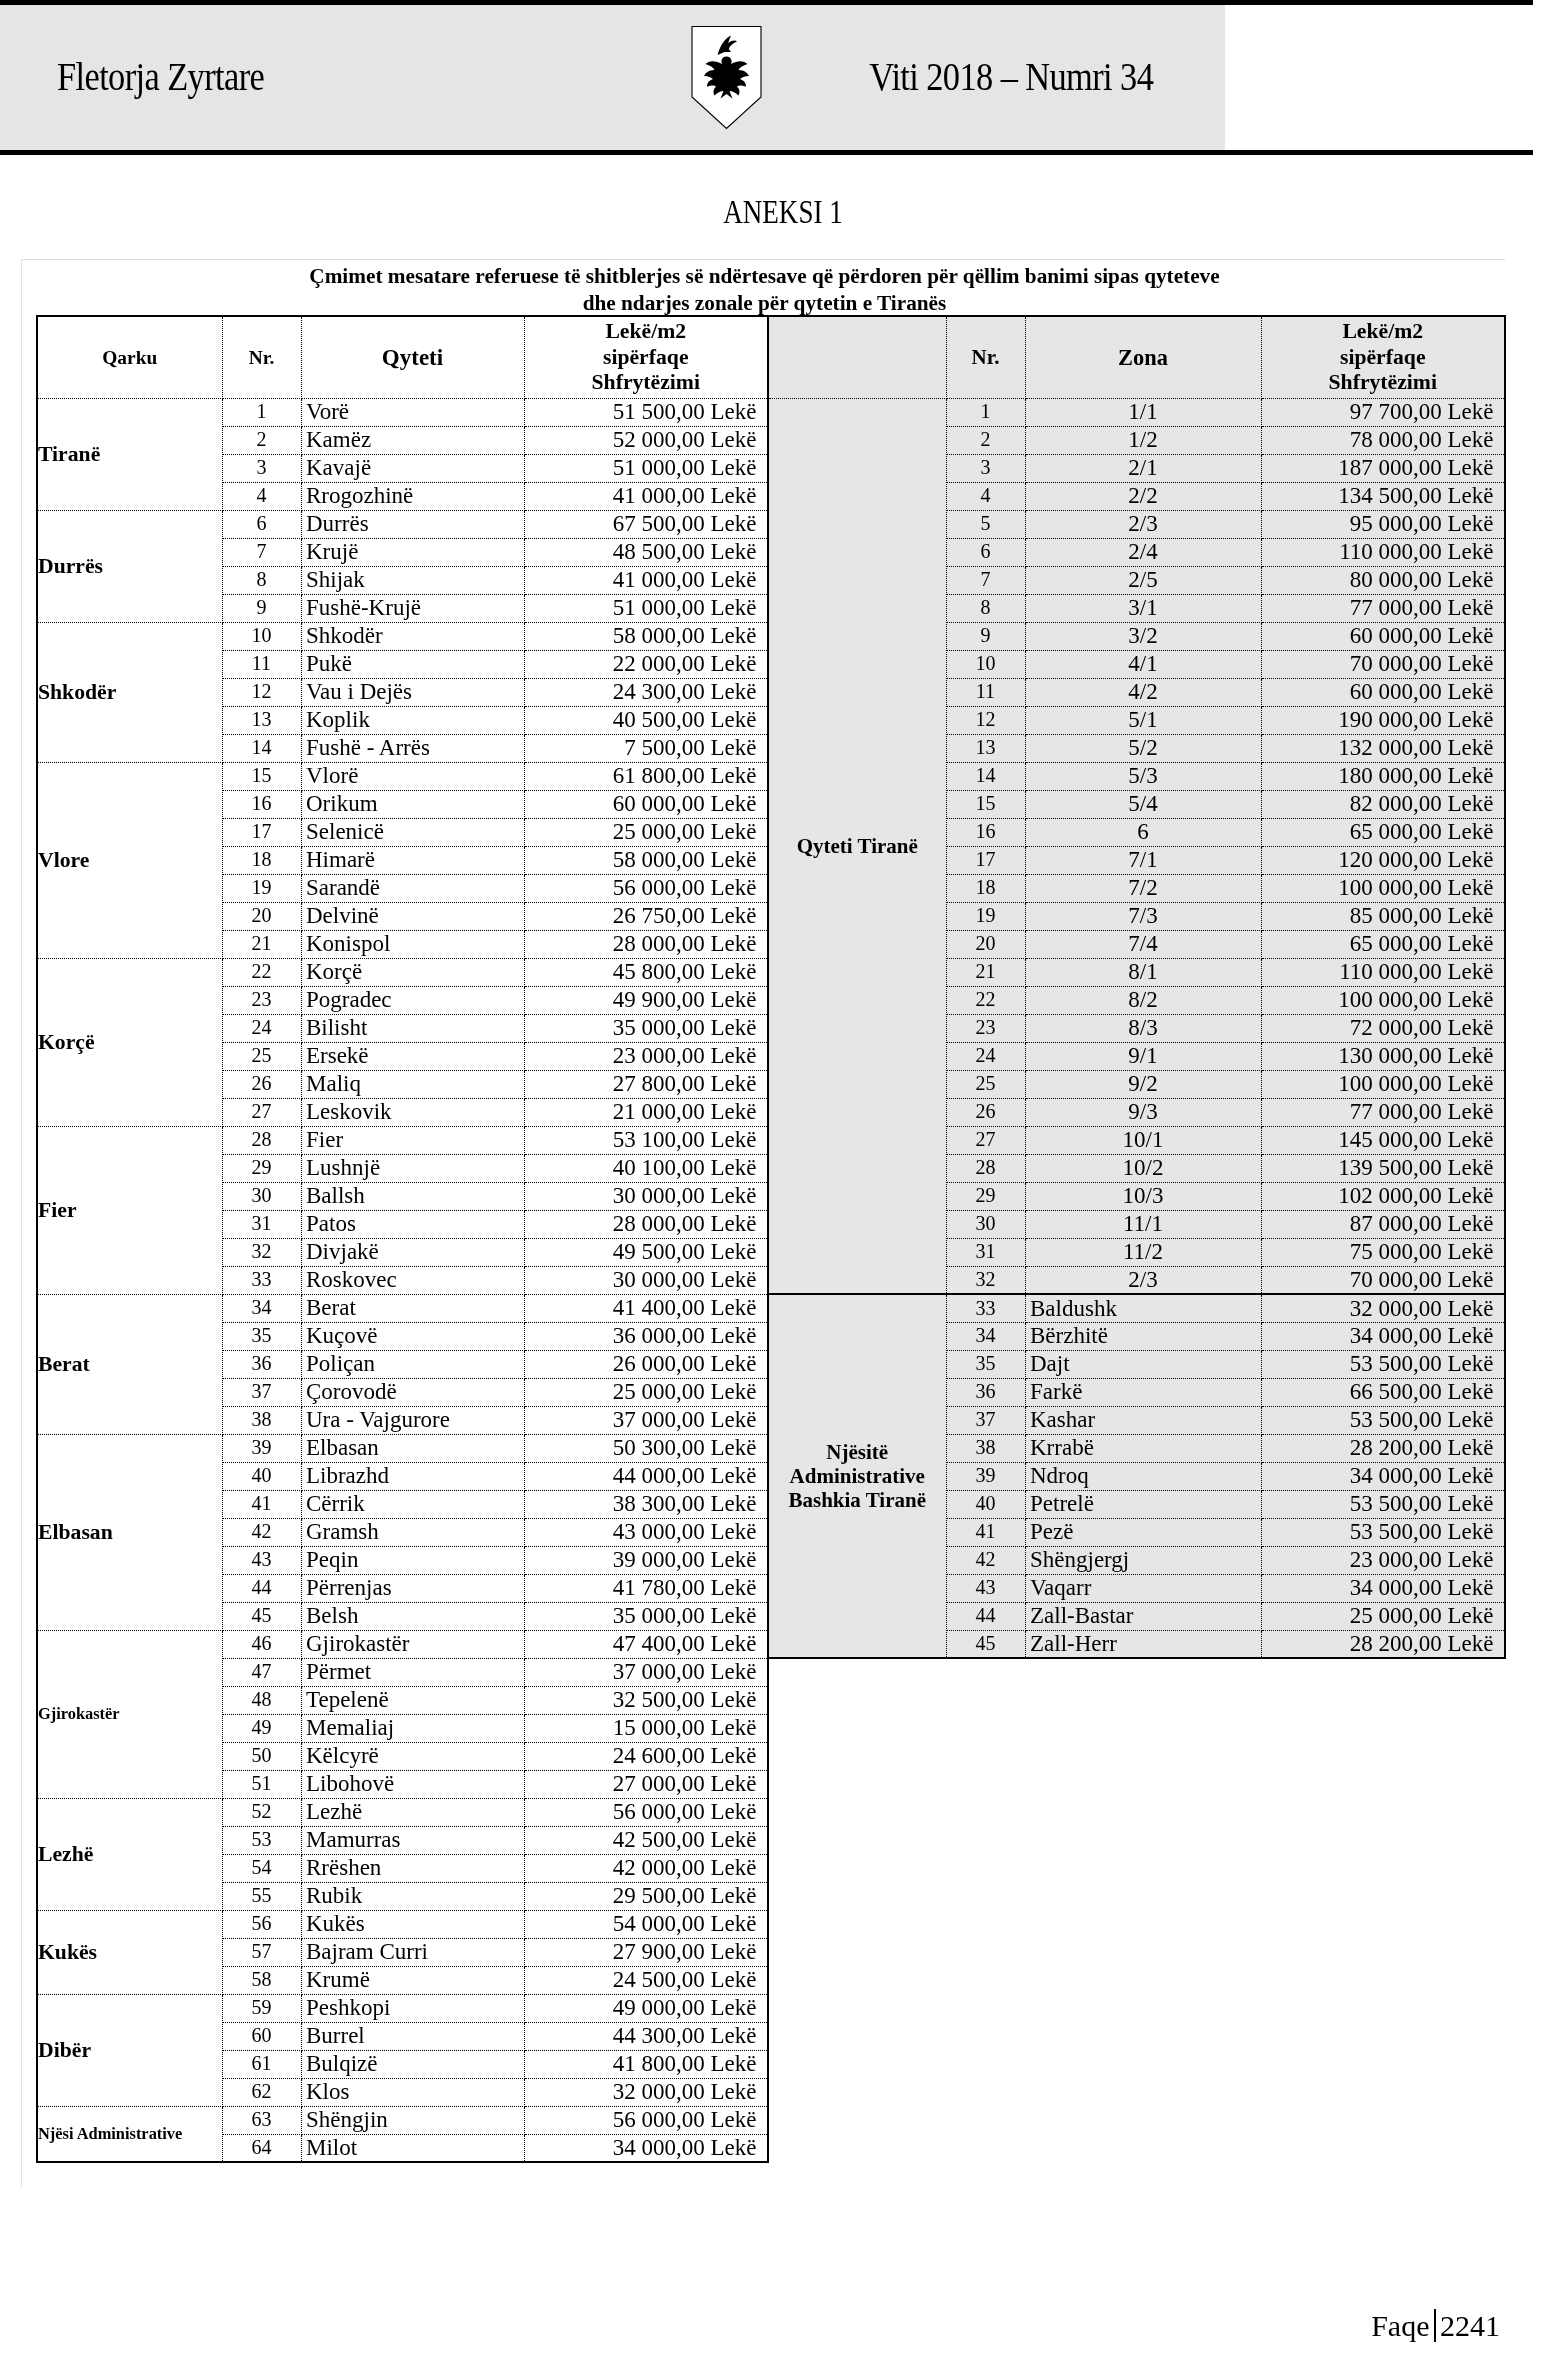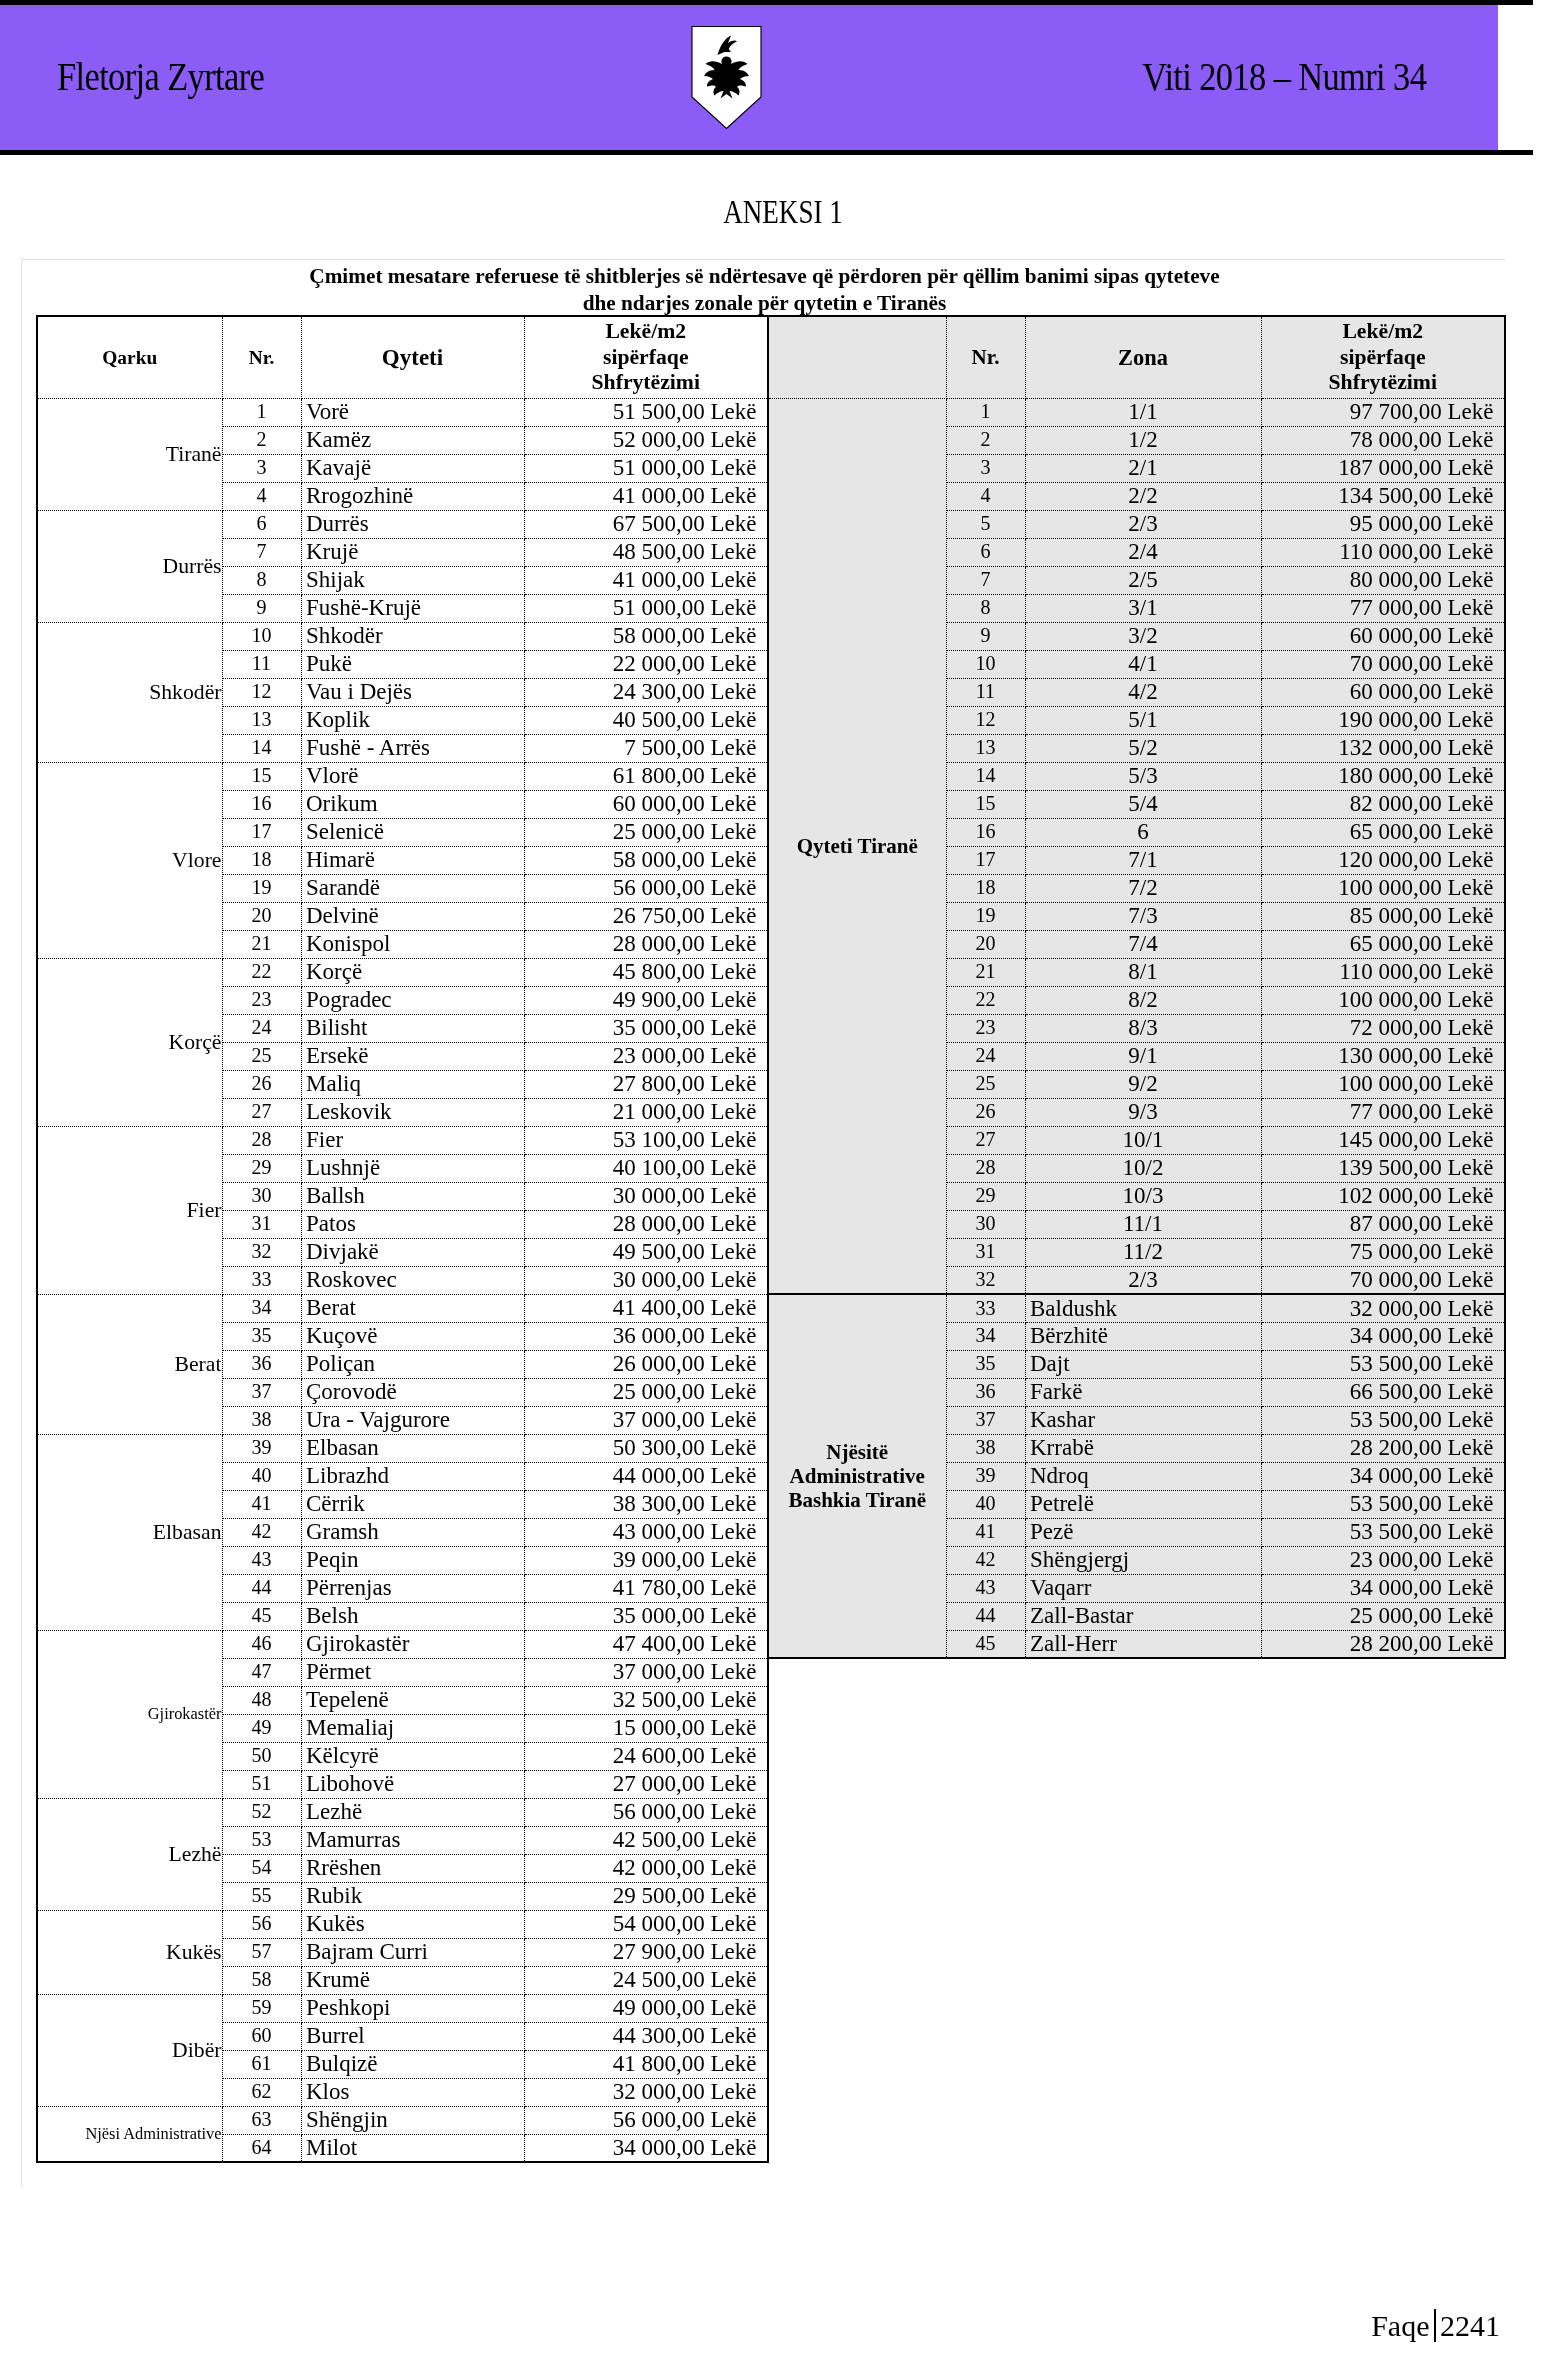--- a/index.html
+++ b/index.html
@@ -1,40 +1,40 @@
 <!DOCTYPE html>
 <html style="font-size:12px"><head>
 <meta charset="utf-8">
 <style>
   * { box-sizing: border-box; margin: 0; padding: 0; }
   html, body { width: 1566px; height: 2366px; background: #ffffff; overflow: hidden; }
   body { position: relative; font-family: "Liberation Serif", "DejaVu Serif", serif; color: #000; }
 
   
-  .hdr { position: absolute; left: 0; top: 0; width: 1498px; height: 155px; background: #8b5cf6; font-family: Liberation Serif, serif; }
+  .hdr { position: absolute; left: 0; top: 0; width: 1225px; height: 155px; background: #e5e5e5; font-family: Liberation Serif, serif; }
   .hdr-bar-top { position: absolute; left: 0; top: 0; width: 1533px; height: 4.5px; background: #000; }
   .hdr-bar-bot { position: absolute; left: 0; top: 150px; width: 1533px; height: 5.2px; background: #000; }
   .hdr-title { position: absolute; left: 57px; top: 48px; font-size: 40px; line-height: 57px; letter-spacing: -0.7px; transform: scaleX(0.86); transform-origin: left center; font-weight: normal; }
   .hdr-issue { position: absolute; right: 72px; top: 48px; font-size: 40px; line-height: 57px; letter-spacing: -0.7px; transform: scaleX(0.86); transform-origin: right center; }
   .hdr-emblem { position: absolute; left: 689px; top: 25px; width: 75px; height: 105px; }
 
   
   .annex { position: absolute; left: 0; width: 1566px; top: 191px; text-align: center; font-size: 33px; line-height: 42px; transform: scaleX(0.82); transform-origin: center; }
 
   
   .frame { position: absolute; left: 21px; top: 259px; width: 1484px; height: 1928px; border-top: 1.5px solid #dcdcdc; border-left: 1.5px solid #e2e2e2; }
 
   .tbl-title { position: absolute; left: 36px; width: 1457px; top: 263px; text-align: center; font-weight: bold; font-size: 21.7px; line-height: 27px; transform: scaleX(0.98); }
   table { border-collapse: collapse; table-layout: fixed; }
   td, th { font-family: "Liberation Serif", "DejaVu Serif", serif; height: 28px; line-height: 25.4px; padding: 0; overflow: hidden; white-space: nowrap; }
   .tl th, .tr th { font-weight: bold; font-size: 21.7px; line-height: 27px; border-right: 1.5px dotted #000; border-bottom: 1.5px dotted #000; }
   .tl td, .tr td { font-size: 23px; border-right: 1.5px dotted #000; border-bottom: 1.5px dotted #000; }
   .tl { position: absolute; left: 36px; top: 315px; border: 2.2px solid #000; background: #fff; }
   .tr { position: absolute; left: 767px; top: 315px; border: 2.2px solid #000; background: #e6e6e6; }
-  .c-qarku { width: 185px; text-align: right; font-weight: normal; font-size: 21.7px !important; white-space: normal !important; line-height: 24px !important; }
+  .c-qarku { width: 185px; text-align: left; font-weight: bold; font-size: 21.7px !important; white-space: normal !important; line-height: 24px !important; }
   .c-qarku.small { font-size: 16.4px !important; line-height: 22.4px !important; }
   .c-nr { width: 79px; text-align: center; font-size: 20px !important; transform-origin: center; }
   .c-city { width: 223px; text-align: left; padding-left: 4.5px !important; }
   .c-price { width: 244px; text-align: right; padding-right: 10.5px !important; }
   .c-group { width: 178px; text-align: center; font-weight: bold; font-size: 21px !important; white-space: normal !important; line-height: 24px !important; vertical-align: top; }
   .c-group.mid { vertical-align: middle; }
   .c-zone { width: 236px; text-align: center; }
   .c-zone.left { text-align: left; padding-left: 4.5px !important; margin-top: 17px; }
   th.h-price { font-size: 21.7px; line-height: 25.4px; }
   .sep-solid td { border-top: 2.2px solid #000; }

